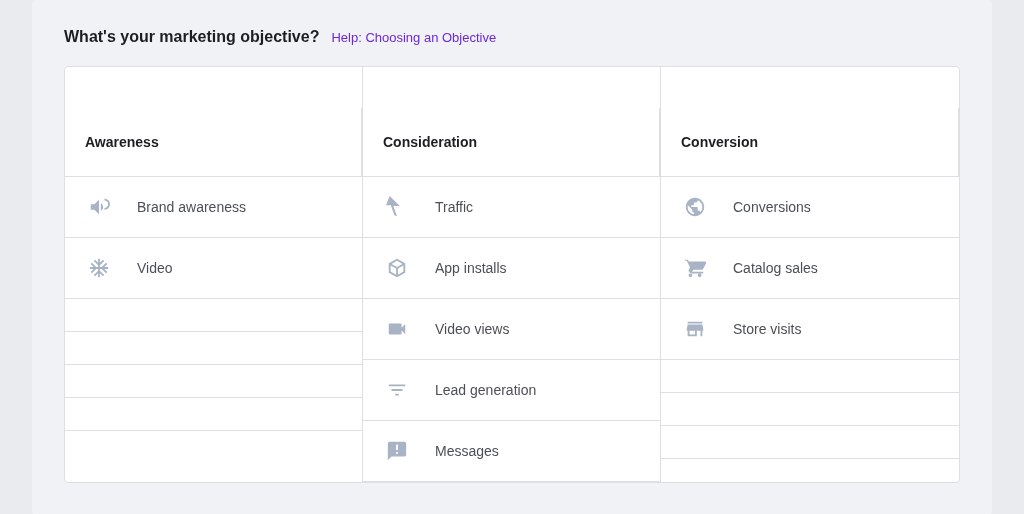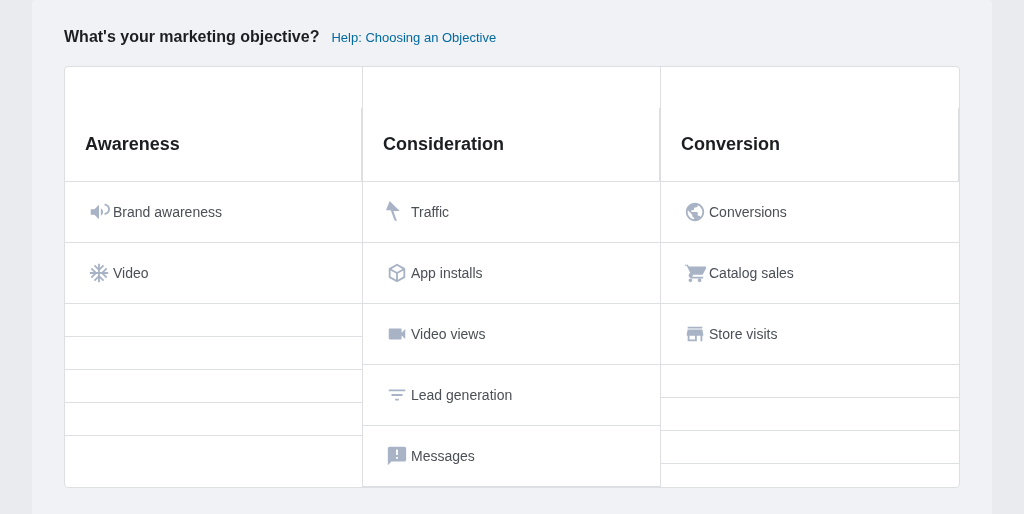--- a/index.html
+++ b/index.html
@@ -29,54 +29,54 @@
     }
 
     .page-title {
       font-size: 16px;
       font-weight: 600;
       color: #1c1e21;
     }
 
     .help-link {
       font-size: 13px;
-      color: #0369a1;
+      color: #6d28d9;
       cursor: pointer;
       text-decoration: none;
     }
 
     .objective-table {
       background: #fff;
       border: 1px solid #dddfe2;
       border-radius: 4px;
       display: grid;
       grid-template-columns: 1fr 1fr 1fr;
       overflow: hidden;
     }
 
     .col-header {
       padding: 26px 20px;
       font-weight: 700;
-      font-size: 18px;
+      font-size: 14px;
       color: #1c1e21;
       border-bottom: 1px solid #dddfe2;
       background: #fff;
       margin-top: 41px;
     }
 
     .col-header:not(:last-child) {
       border-right: 1px solid #dddfe2;
     }
 
     .cell {
       padding: 16px 20px;
       border-bottom: 1px solid #dddfe2;
       display: flex;
       align-items: center;
-      gap: 0;
+      gap: 24px;
       cursor: pointer;
       background: #fff;
       transition: background 0.15s;
     }
 
     .cell.empty {
       cursor: default;
       background: #fff;
     }
 

